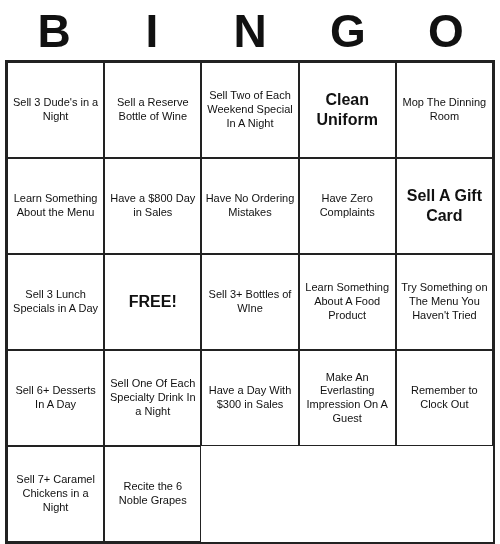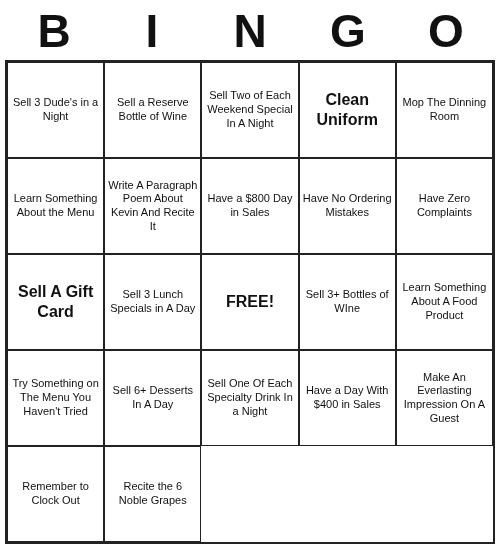--- a/index.html
+++ b/index.html
@@ -71,29 +71,29 @@
   <span class="bingo-letter">O</span>
 </div>
 
 <div class="bingo-grid" id="grid">
 <div class="bingo-cell">Sell 3 Dude's in a Night</div>
     <div class="bingo-cell">Sell a Reserve Bottle of Wine</div>
     <div class="bingo-cell">Sell Two of Each Weekend Special In A Night</div>
     <div class="bingo-cell large-text">Clean Uniform</div>
     <div class="bingo-cell">Mop The Dinning Room</div>
     <div class="bingo-cell">Learn Something About the Menu</div>
-    <div class="bingo-cell">Write A Paragraph Poem About Kevin And Recite It</div>
     <div class="bingo-cell">Have a $800 Day in Sales</div>
     <div class="bingo-cell">Have No Ordering Mistakes</div>
     <div class="bingo-cell">Have Zero Complaints</div>
     <div class="bingo-cell large-text">Sell A Gift Card</div>
     <div class="bingo-cell">Sell 3 Lunch Specials in A Day</div>
     <div class="bingo-cell free">FREE!</div>
     <div class="bingo-cell">Sell 3+ Bottles of WIne</div>
     <div class="bingo-cell">Learn Something About A Food Product</div>
     <div class="bingo-cell">Try Something on The Menu You Haven't Tried</div>
     <div class="bingo-cell">Sell 6+ Desserts In A Day</div>
     <div class="bingo-cell">Sell One Of Each Specialty Drink In a Night</div>
-    <div class="bingo-cell">Have a Day With $400 in Sales</div>
+    <div class="bingo-cell">Have a Day With $300 in Sales</div>
     <div class="bingo-cell">Make An Everlasting Impression On A Guest</div>
     <div class="bingo-cell">Remember to Clock Out</div>
+    <div class="bingo-cell">Sell 7+ Caramel Chickens in a Night</div>
     <div class="bingo-cell">Recite the 6 Noble Grapes</div>
   </div>
 
 </body></html>

